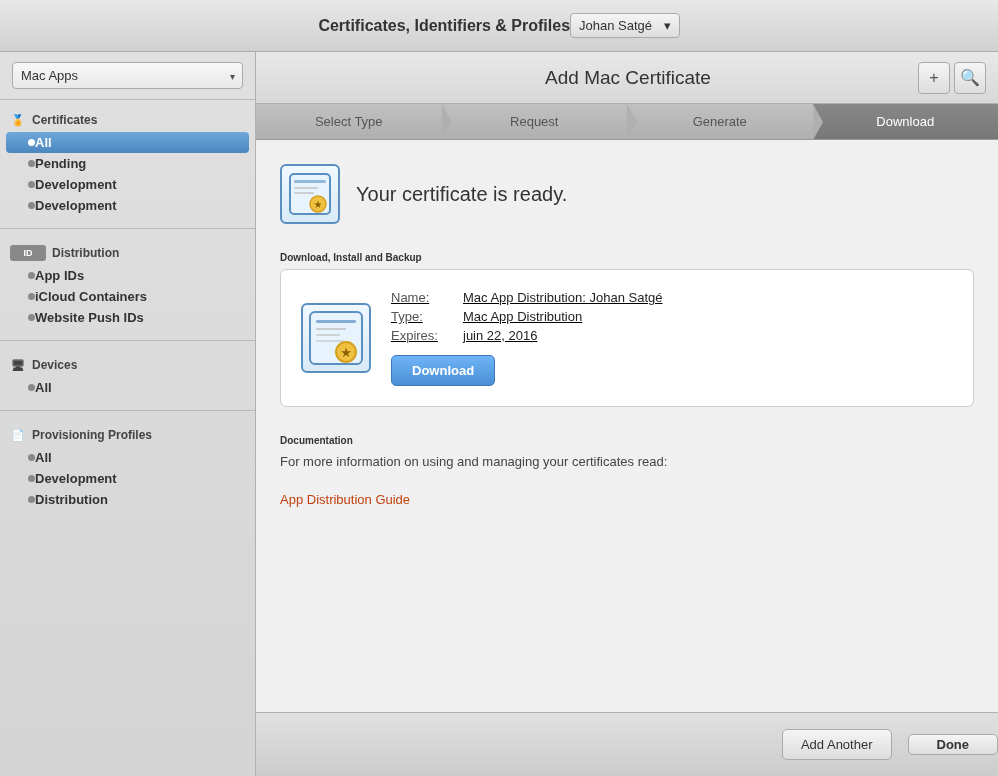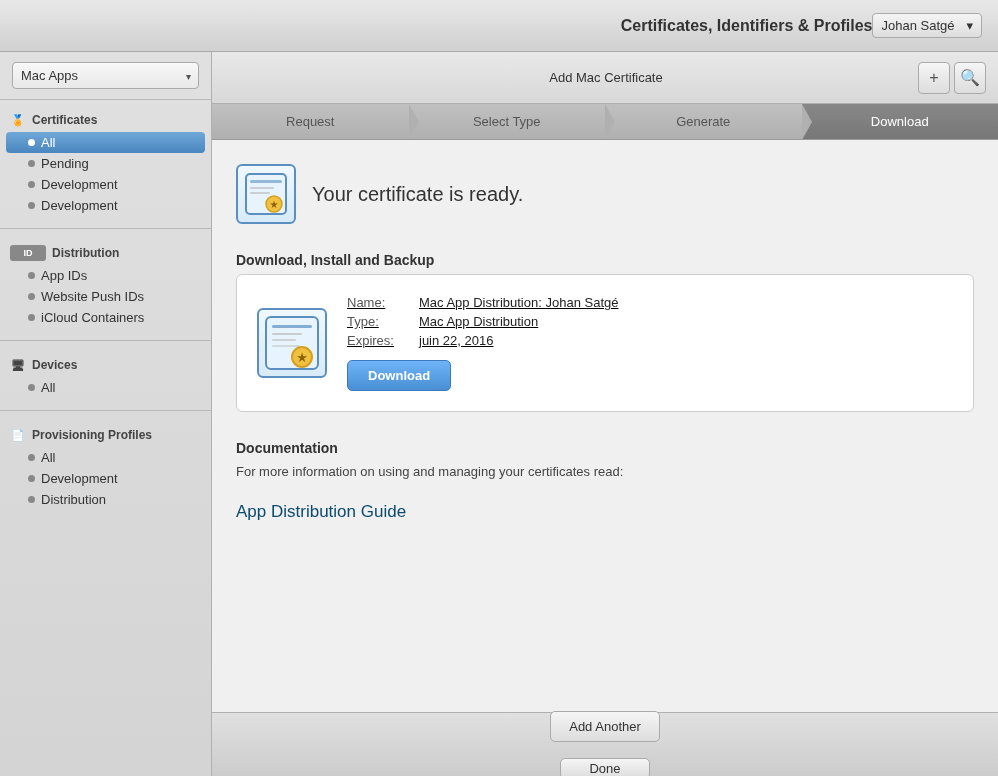--- a/index.html
+++ b/index.html
@@ -5,37 +5,37 @@
     * { box-sizing: border-box; margin: 0; padding: 0; }
     body { font-family: -apple-system, "Helvetica Neue", Arial, sans-serif; font-size: 13px; background: #c8c8c8; width: 998px; height: 776px; overflow: hidden; }
 
     
     .top-bar {
       background: linear-gradient(to bottom, #e8e8e8, #d0d0d0);
       border-bottom: 1px solid #aaa;
       height: 52px;
       display: flex;
       align-items: center;
-      justify-content: flex-end;
+      justify-content: center;
       padding: 0 16px;
     }
     .top-bar-title { font-size: 16px; font-weight: bold; color: #333; }
     .user-menu {
       display: flex; align-items: center; gap: 12px;
       font-size: 13px; color: #333; cursor: pointer;
       background: linear-gradient(to bottom, #f5f5f5, #ddd);
       border: 1px solid #aaa; border-radius: 4px; padding: 4px 8px;
     }
 
     
     .main-layout { display: flex; height: calc(776px - 52px); }
 
     
     .sidebar {
-      width: 212px;
+      width: 256px;
       background: linear-gradient(to bottom, #e0e0e0, #d4d4d4);
       border-right: 1px solid #b0b0b0;
       flex-shrink: 0;
       overflow-y: auto;
     }
 
     
     .sidebar-dropdown {
       padding: 10px 12px;
       border-bottom: 1px solid #b8b8b8;
@@ -60,23 +60,23 @@
 
     
     .sidebar-section { padding: 8px 0; }
     .sidebar-section-header {
       display: flex; align-items: center; gap: 6px;
       padding: 4px 12px 4px 10px;
       font-size: 12px; font-weight: bold; color: #444;
     }
     .section-icon { width: 16px; height: 16px; display: flex; align-items: center; justify-content: center; font-size: 11px; }
     .sidebar-item {
-      display: flex; align-items: center; gap: 6px;
+      display: flex; align-items: center; 
       padding: 3px 28px 3px 28px;
-      cursor: pointer; color: #333; font-size: 13px;
+      cursor: pointer; color: #333; font-size: 13px; font-weight: bold;
     }
     .sidebar-item.active {
       background: linear-gradient(to bottom, #6fa8d8, #4a86bf);
       color: white; border-radius: 4px; margin: 0 6px; padding-left: 22px;
     }
     .sidebar-item .dot {
       width: 7px; height: 7px; background: #888; border-radius: 50%; flex-shrink: 0;
     }
     .sidebar-item.active .dot { background: white; }
     .sidebar-separator { height: 1px; background: #b8b8b8; margin: 4px 0; }
@@ -85,21 +85,21 @@
     .content-area { flex: 1; display: flex; flex-direction: column; background: #f0f0f0; }
 
     
     .content-header {
       background: linear-gradient(to bottom, #e8e8e8, #d8d8d8);
       border-bottom: 1px solid #b0b0b0;
       height: 52px;
       display: flex; align-items: center; justify-content: space-between;
       padding: 0 12px;
     }
-    .content-title { font-size: 13px; font-weight: normal; color: #333; flex: 1; text-align: center; }
+    .content-title { font-size: 19px; font-weight: normal; color: #333; flex: 1; text-align: center; }
     .header-buttons { display: flex; gap: 4px; }
     .icon-button {
       width: 32px; height: 32px;
       background: linear-gradient(to bottom, #f5f5f5, #ddd);
       border: 1px solid #aaa; border-radius: 4px;
       display: flex; align-items: center; justify-content: center;
       cursor: pointer; font-size: 16px; color: #555;
     }
 
     
@@ -141,21 +141,21 @@
       width: 60px; height: 60px;
       border: 2px solid #5a8fc0;
       border-radius: 6px;
       background: linear-gradient(to bottom, #f0f8ff, #d8eaf8);
       display: flex; align-items: center; justify-content: center;
       flex-shrink: 0; position: relative; overflow: hidden;
     }
     .cert-ready-text { font-size: 20px; font-weight: normal; color: #333; text-align: center; }
 
     
-    .section-title { font-size: 14px; font-weight: bold; color: #333; margin-bottom: 6px; }
+    .section-title { font-size: 10px; font-weight: bold; color: #333; margin-bottom: 6px; }
     .section-text { font-size: 13px; color: #444; line-height: 1.5; margin-bottom: 20px; }
 
     
     .cert-box {
       border: 1px solid #ccc;
       border-radius: 6px;
       background: white;
       padding: 20px;
       display: flex; align-items: center; gap: 20px;
       margin-bottom: 28px;
@@ -179,38 +179,38 @@
       border-radius: 5px;
       color: white;
       font-size: 13px;
       font-weight: bold;
       padding: 7px 20px;
       cursor: pointer;
       margin-top: 8px;
     }
 
     
-    .doc-link { color: #0c4a6e; text-decoration: none; font-size: 17px; }
+    .doc-link { color: #c2410c; text-decoration: none; font-size: 13px; }
 
     
     .bottom-bar {
       height: 64px;
       background: linear-gradient(to bottom, #e0e0e0, #cccccc);
       border-top: 1px solid #b0b0b0;
-      display: flex; align-items: center; justify-content: center; gap: 16px; flex-direction: column;
+      display: flex; align-items: center; justify-content: flex-end; gap: 16px;
     }
     .btn-secondary {
       background: linear-gradient(to bottom, #f5f5f5, #ddd);
       border: 1px solid #aaa; border-radius: 5px;
       color: #333; font-size: 13px; padding: 7px 18px; cursor: pointer;
     }
     .btn-primary {
       background: linear-gradient(to bottom, #f5f5f5, #ddd);
       border: 1px solid #aaa; border-radius: 5px;
-      color: #333; font-size: 13px; padding: 2px 28px; cursor: pointer;
+      color: #333; font-size: 13px; padding: 2px 28px; cursor: pointer; font-weight: bold;
     }
   </style>
 </head>
 <body>
 
 <div class="top-bar">
   <span class="top-bar-title">Certificates, Identifiers &amp; Profiles</span>
   <div class="user-menu">
     <span>Johan Satgé</span>
     <span>▾</span>
@@ -260,25 +260,25 @@
       <div class="sidebar-section-header">
         <span class="section-icon" style="font-size:9px;font-weight:bold;background:#888;color:white;border-radius:3px;padding:1px 18px;">ID</span>
         <span>Distribution</span>
       </div>
       <div class="sidebar-item">
         <span class="dot"></span>
         <span>App IDs</span>
       </div>
       <div class="sidebar-item">
         <span class="dot"></span>
+        <span>iCloud Containers</span>
+      </div>
+      <div class="sidebar-item">
+        <span class="dot"></span>
         <span>Website Push IDs</span>
-      </div>
-      <div class="sidebar-item">
-        <span class="dot"></span>
-        <span>iCloud Containers</span>
       </div>
     </div>
 
     <div class="sidebar-separator"></div>
 
     <div class="sidebar-section">
       <div class="sidebar-section-header">
         <span class="section-icon">🖥</span>
         <span>Devices</span>
       </div>
@@ -320,24 +320,24 @@
           <span>+</span>
         </div>
         <div class="icon-button">
           <span>🔍</span>
         </div>
       </div>
     </div>
 
     <div class="steps-bar">
       <div class="step">
+        <span>Select Type</span>
+      </div>
+      <div class="step">
         <span>Request</span>
-      </div>
-      <div class="step">
-        <span>Select Type</span>
       </div>
       <div class="step">
         <span>Generate</span>
       </div>
       <div class="step active">
         <span>Download</span>
       </div>
     </div>
 
     <div class="main-content">

